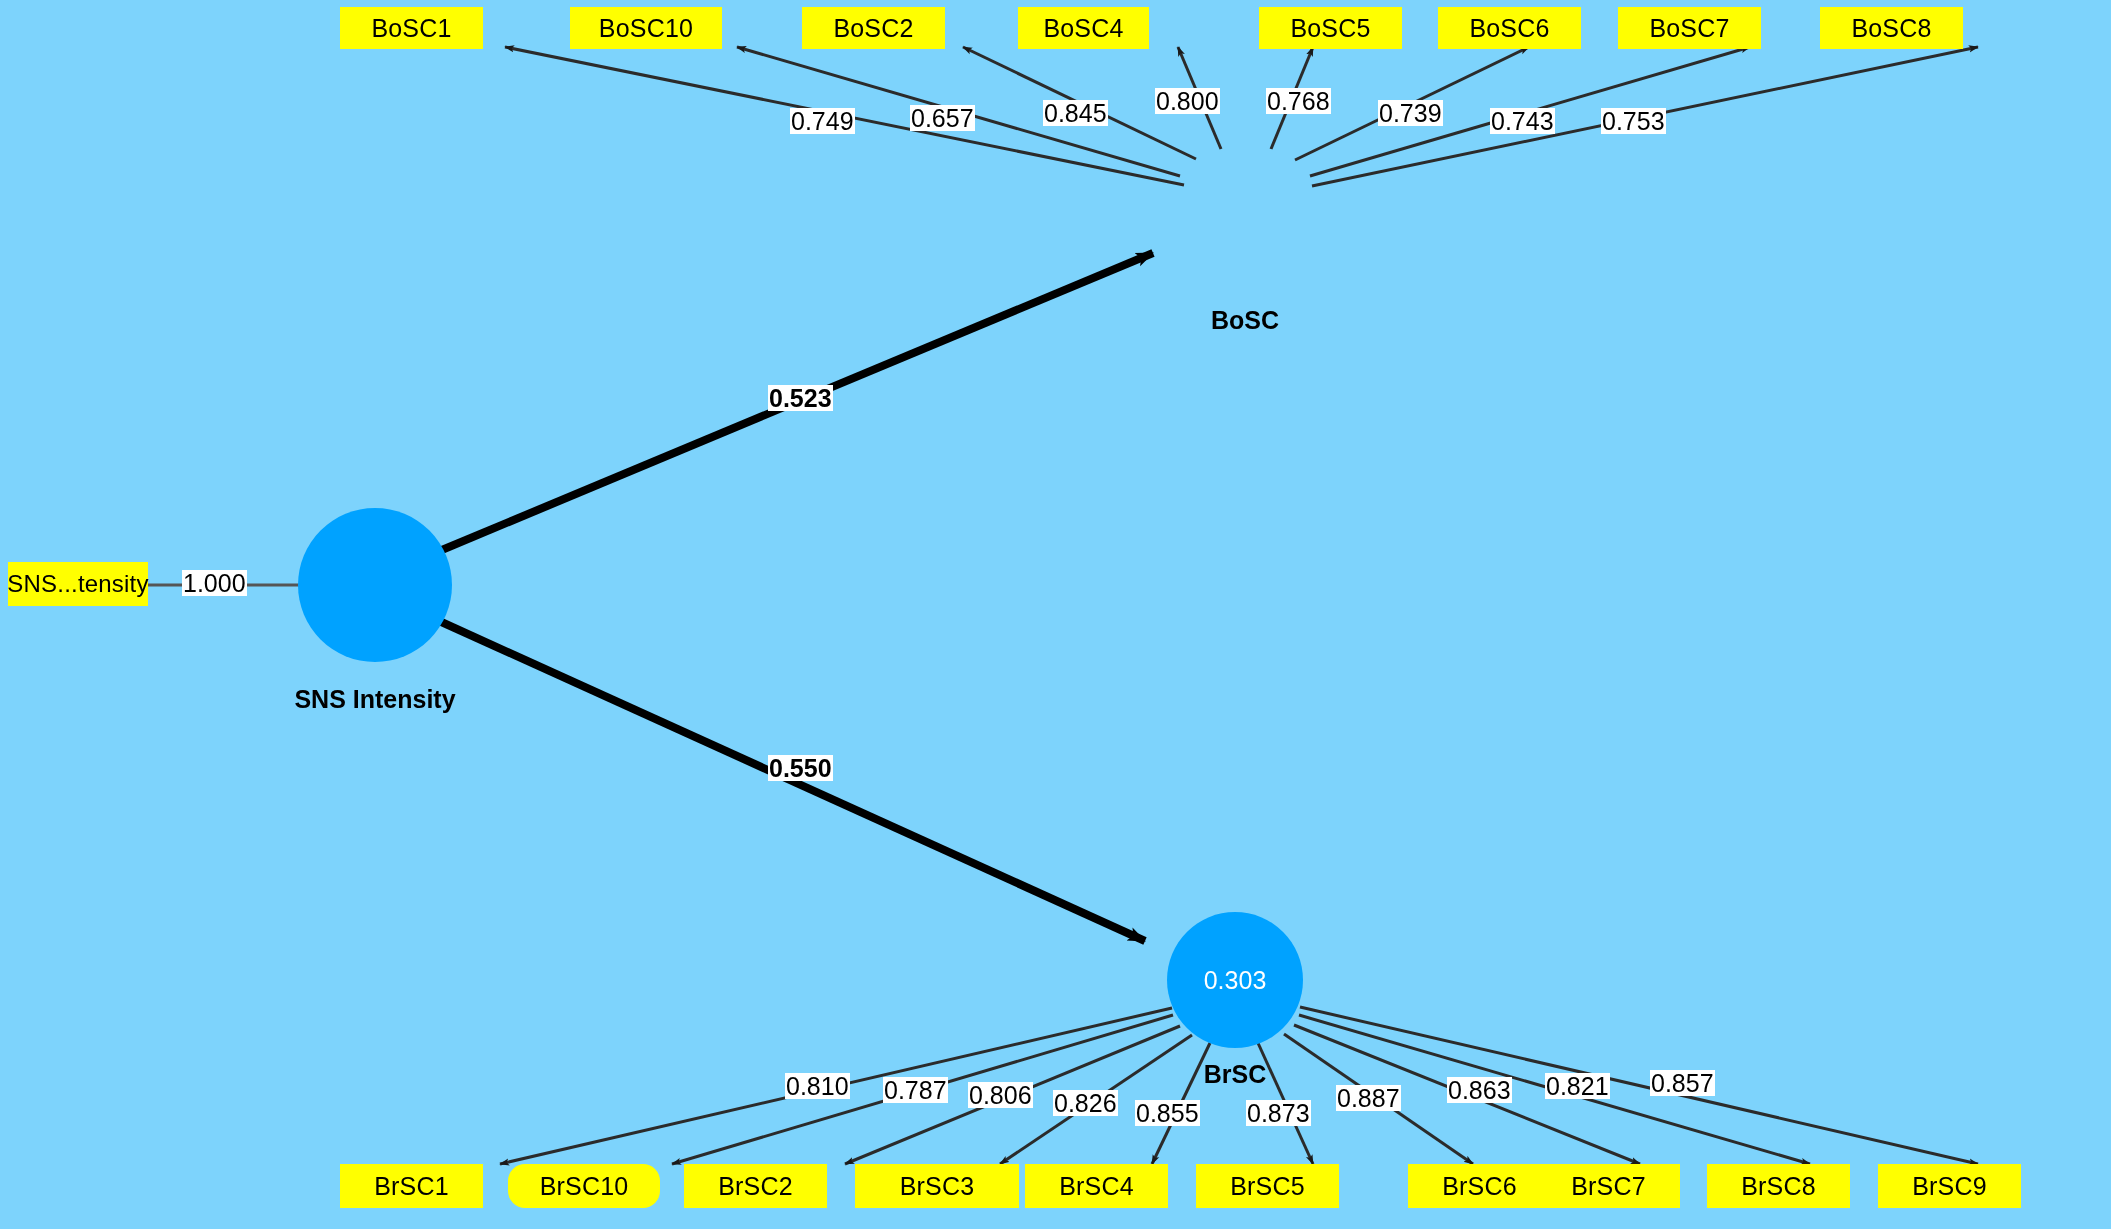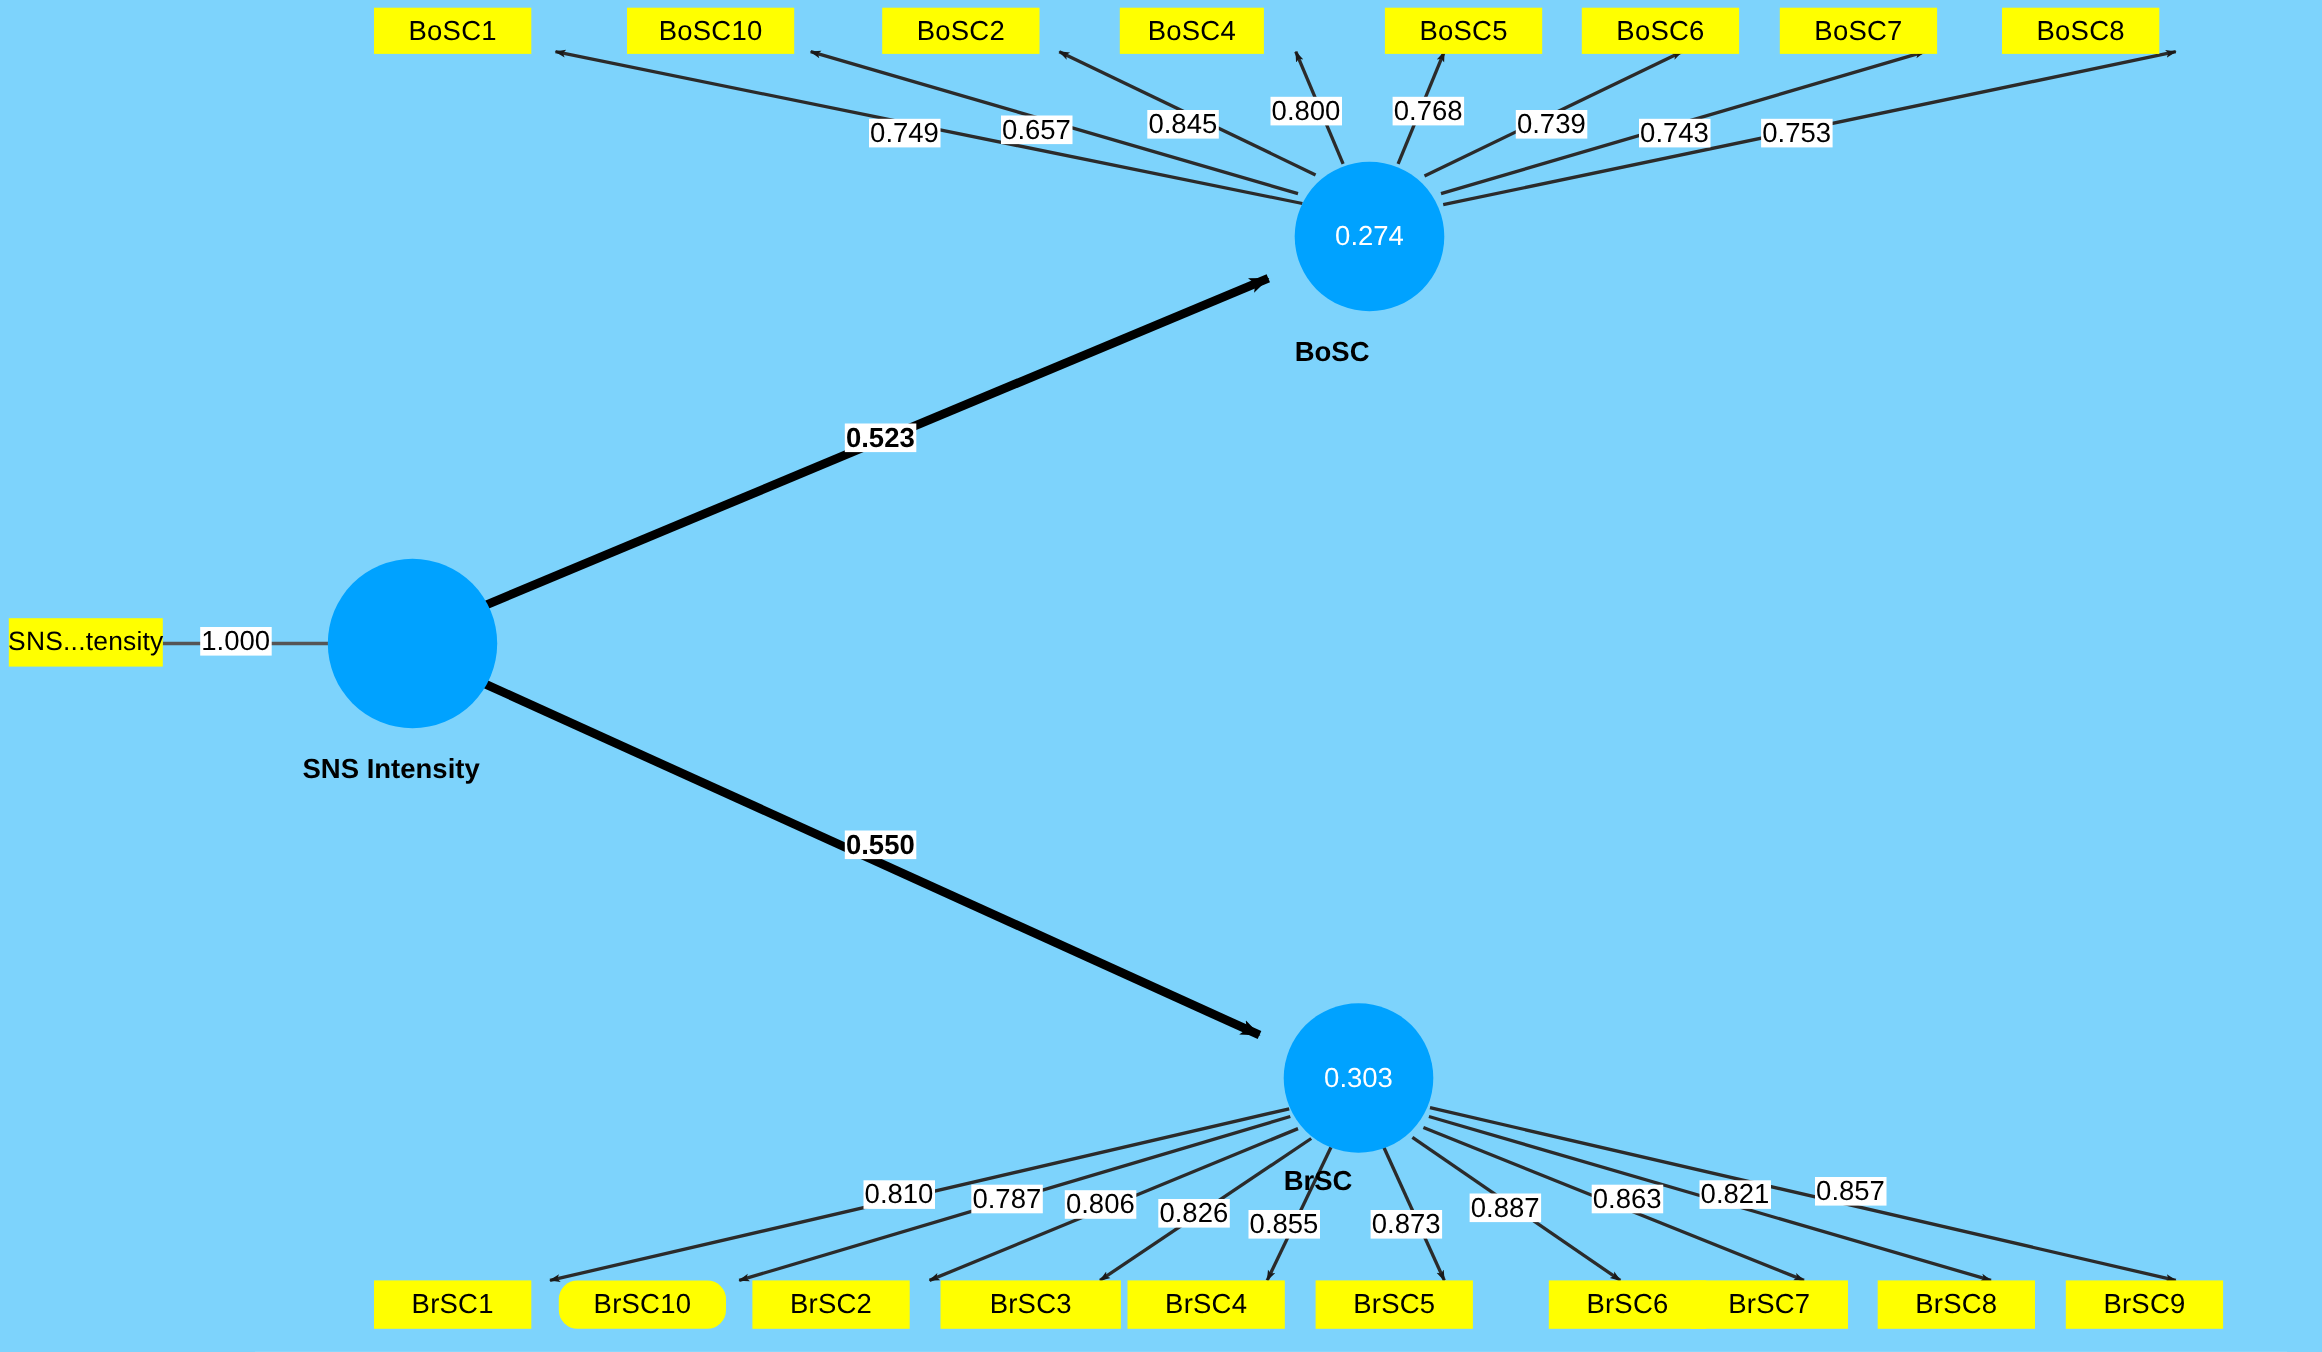--- a/index.html
+++ b/index.html
@@ -53,21 +53,21 @@
     justify-content: center;
     font-size: 25px;
     box-sizing: border-box;
   }
   .construct-label {
     position: absolute;
     font-size: 25px;
     font-weight: bold;
     color: #000000;
     white-space: nowrap;
-    text-align: left;
+    text-align: center;
   }
   
   .edge-label {
     position: absolute;
     font-size: 25px;
     color: #000000;
     white-space: nowrap;
     background: #ffffff;
     line-height: 1.05;
     padding: 0 1px;
@@ -170,23 +170,20 @@
   <div class="edge-label" style="left:1378px; top:100px;">
     <span>0.739</span>
   </div>
   <div class="edge-label" style="left:1490px; top:108px;">
     <span>0.743</span>
   </div>
   <div class="edge-label" style="left:1601px; top:108px;">
     <span>0.753</span>
   </div>
 
-  <div class="construct" style="left:1177px; top:147px; width:136px; height:136px;">
-    <span>0.274</span>
-  </div>
   <div class="construct-label" style="left:1177px; top:306px; width:136px;">
     <span>BoSC</span>
   </div>
 
   <div class="indicator small-text" style="left:8px; top:562px; width:140px; height:44px;">
     <span>SNS...tensity</span>
   </div>
   <div class="edge-label" style="left:182px; top:570px;">
     <span>1.000</span>
   </div>

